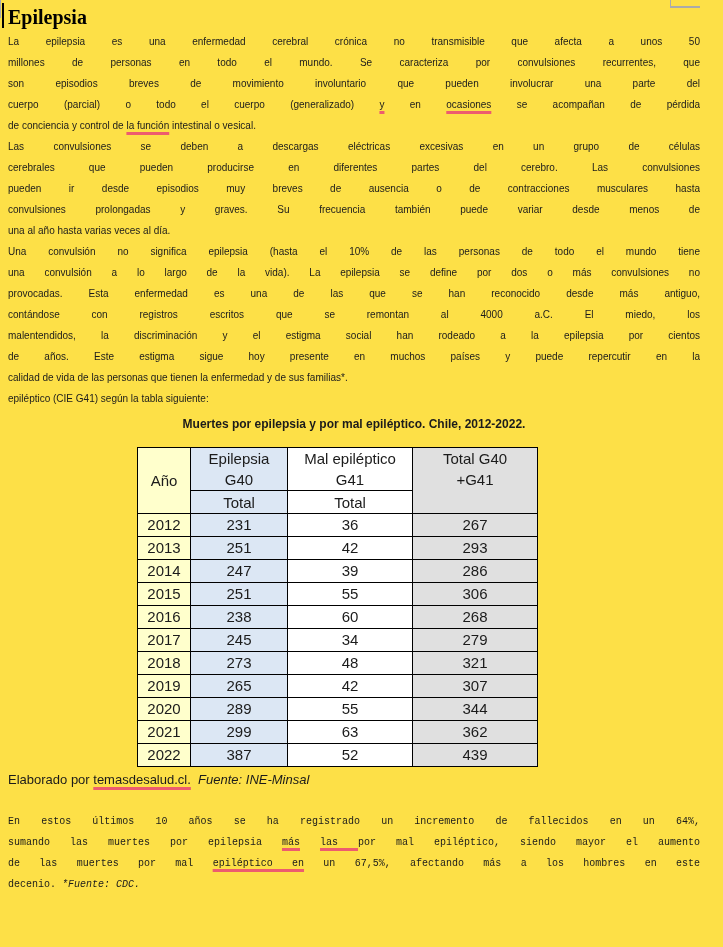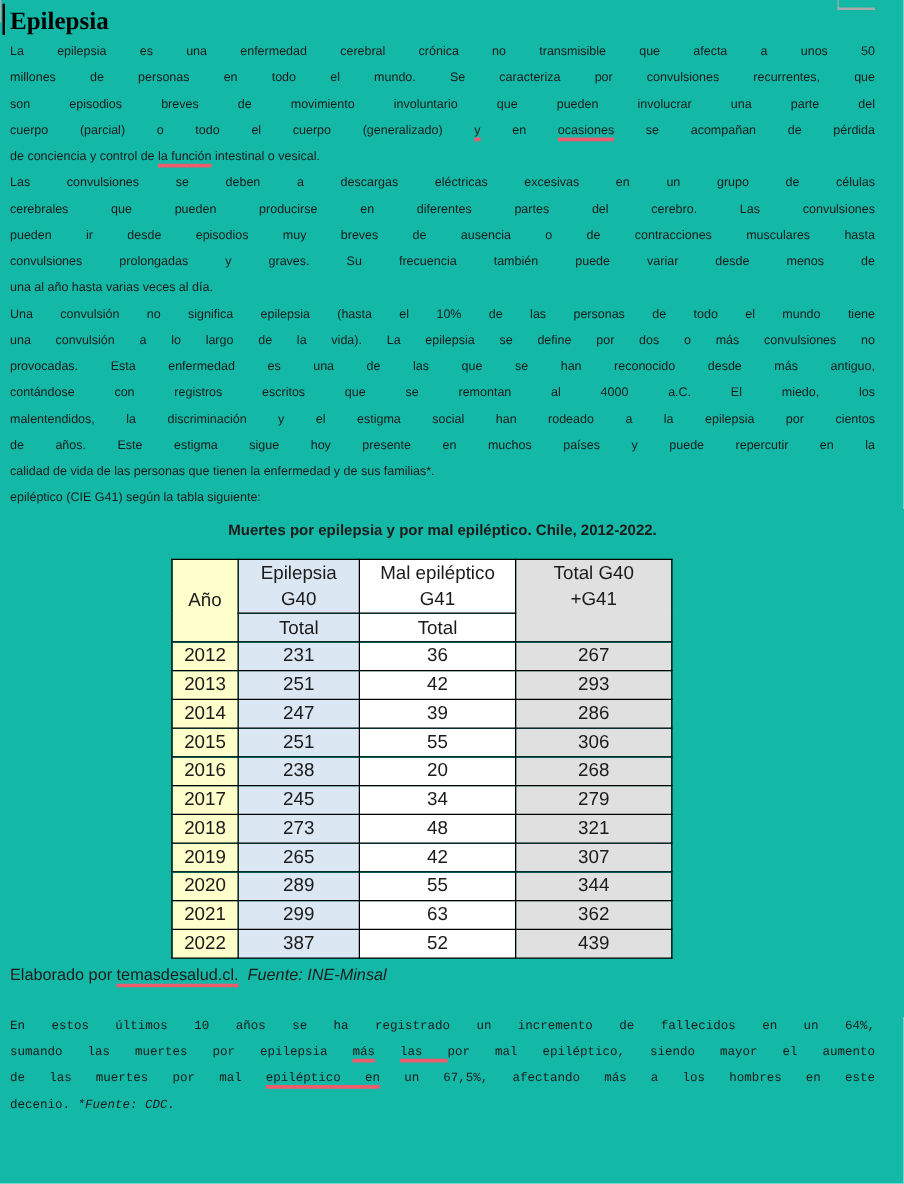--- a/index.html
+++ b/index.html
@@ -1,19 +1,19 @@
 <!DOCTYPE html>
 <html style="--accent-underline: #ED5C6E; --table-year: #FFFFCC; --table-g40: #DCE7F4; --table-g41: #FFFFFF; --table-total: #E0E0E0; --crop-mark: #ABABAB; --cursor: #000000;"><head>
 <meta charset="utf-8">
 <style>
   html,body{margin:0;padding:0;background:#ffffff;}
   .page{
     position:relative;
     width:723px;height:947px;
-    background:#14b8a6;
+    background:#fde047;
     font-family:"Liberation Sans", sans-serif;
     color:#1b1b1b;
     overflow:hidden;
   }
   .content{position:absolute;left:8px;top:4px;width:692px;}
   .doc-title{
     font-family:"Liberation Serif", serif;
     font-weight:bold;font-size:20px;line-height:26px;
     color:#000;margin:0 0 1px 0;
   }
@@ -155,21 +155,21 @@
           </tr>
           <tr class="datarow">
             <td class="y">2015</td>
             <td class="b">251</td>
             <td class="w">55</td>
             <td class="g">306</td>
           </tr>
           <tr class="datarow">
             <td class="y">2016</td>
             <td class="b">238</td>
-            <td class="w">20</td>
+            <td class="w">60</td>
             <td class="g">268</td>
           </tr>
           <tr class="datarow">
             <td class="y">2017</td>
             <td class="b">245</td>
             <td class="w">34</td>
             <td class="g">279</td>
           </tr>
           <tr class="datarow">
             <td class="y">2018</td>

